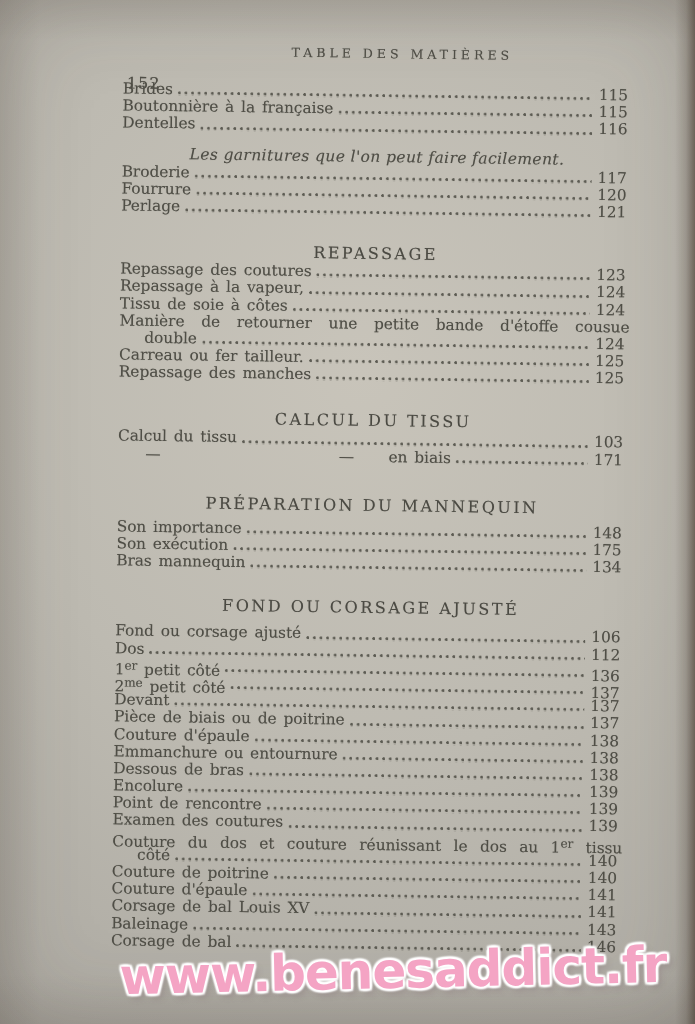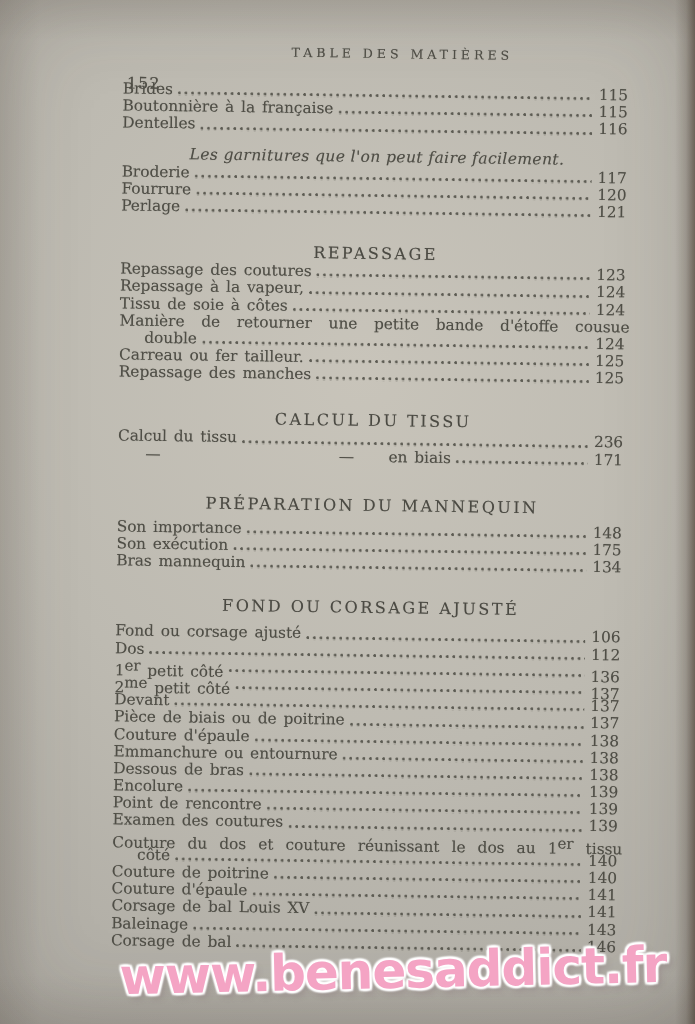--- a/index.html
+++ b/index.html
@@ -37,21 +37,21 @@
   .subheading { margin:0; text-align:center; font-style:italic; font-weight:normal;
                 font-size:15.5px; line-height:20px; letter-spacing:0.4px; white-space:nowrap; }
   .row { display:flex; align-items:baseline; height:17.2px; line-height:17.2px; word-spacing:2px; }
   .lbl { white-space:pre; }
   .row.justify .lbl { flex:1; white-space:normal; text-align:justify; text-align-last:justify; }
   .lbl.indent { padding-left:25px; }
   .leader { flex:1; height:4px; align-self:flex-end; margin:0 6px 3px 5px;
     background-image: radial-gradient(circle at 1.6px 1.6px, rgba(79,78,70,0.88) 1.15px, rgba(79,78,70,0) 1.7px);
     background-size:6.6px 4px; background-repeat:repeat-x; background-position:left bottom; }
   .pg { width:34px; text-align:left; flex:none; }
-  .sup { font-size:15px; vertical-align:5px; letter-spacing:0; }
+  .sup { font-size:12px; vertical-align:5px; letter-spacing:0; }
   .watermark {
     position:absolute; left:98px; top:942px; width:590px; text-align:center;
     font-family:"DejaVu Sans", sans-serif; font-weight:bold; font-size:50px; letter-spacing:-1px;
     color:#f4a4c4; transform:rotate(-1.3deg); white-space:nowrap;
     text-shadow:
       -2px 0 2px #ffffff, 2px 0 2px #ffffff, 0 -2px 2px #ffffff, 0 2px 2px #ffffff,
       -2px -2px 2px #ffffff, 2px 2px 2px #ffffff, -2px 2px 2px #ffffff, 2px -2px 2px #ffffff,
       4px 5px 6px rgba(110,85,95,0.25);
   }
 </style>
@@ -132,21 +132,21 @@
             <span class="lbl">Repassage des manches</span>
             <span class="leader"></span>
             <span class="pg">125</span>
           </div>
         </section>
         <section>
           <h2 class="heading">CALCUL DU TISSU</h2>
           <div class="row">
             <span class="lbl">Calcul du tissu</span>
             <span class="leader"></span>
-            <span class="pg">236</span>
+            <span class="pg">103</span>
           </div>
           <div class="row">
             <span class="lbl">&nbsp;&nbsp;&nbsp;&nbsp;—&nbsp;&nbsp;&nbsp;&nbsp;&nbsp;&nbsp;&nbsp;&nbsp;&nbsp;&nbsp;&nbsp;&nbsp;&nbsp;&nbsp;&nbsp;&nbsp;&nbsp;&nbsp;&nbsp;&nbsp;&nbsp;&nbsp;&nbsp;&nbsp;&nbsp;&nbsp;—&nbsp;&nbsp;&nbsp;&nbsp; en biais</span>
             <span class="leader"></span>
             <span class="pg">171</span>
           </div>
         </section>
         <section>
           <h2 class="heading">PRÉPARATION DU MANNEQUIN</h2>
           <div class="row">

